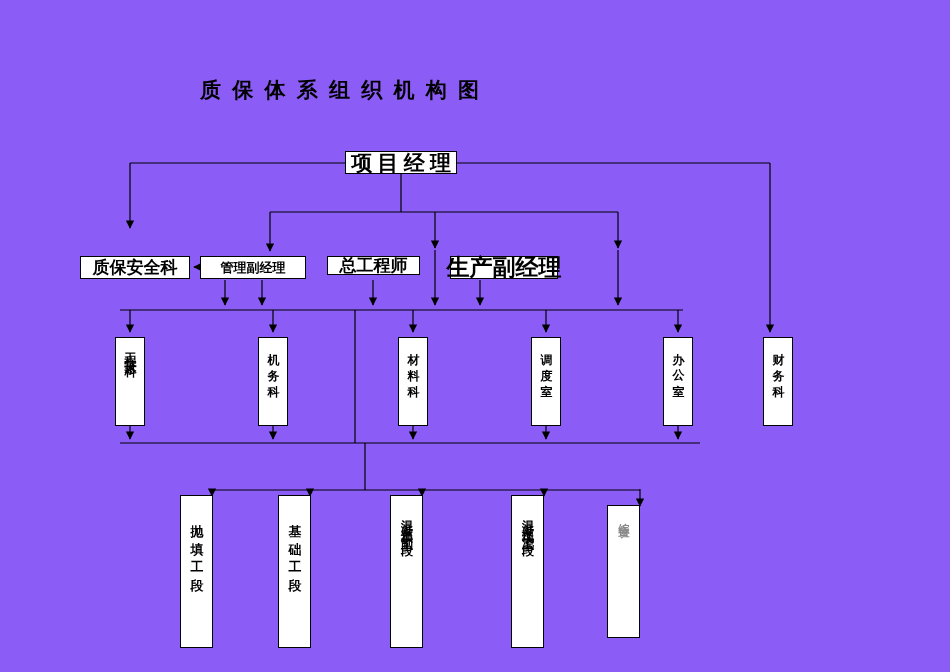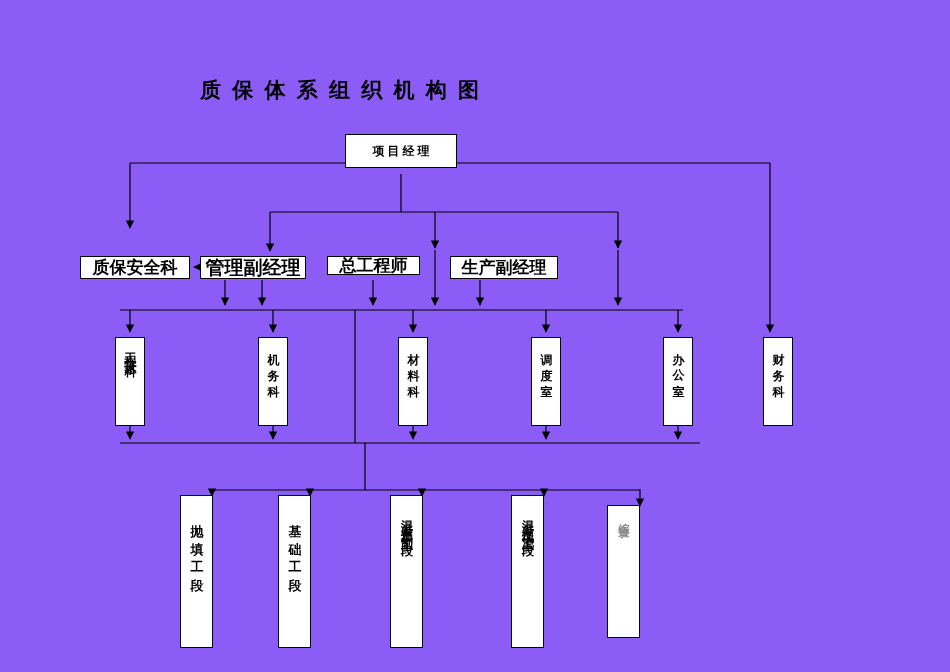--- a/index.html
+++ b/index.html
@@ -80,26 +80,26 @@
       <line x1="365" y1="443" x2="365" y2="490"></line>
       <line x1="212" y1="490" x2="640" y2="490"></line>
       <line x1="212" y1="489" x2="212" y2="496" marker-end="url(#ah)"></line>
       <line x1="310" y1="489" x2="310" y2="496" marker-end="url(#ah)"></line>
       <line x1="422" y1="489" x2="422" y2="496" marker-end="url(#ah)"></line>
       <line x1="544" y1="489" x2="544" y2="496" marker-end="url(#ah)"></line>
       <line x1="640" y1="489" x2="640" y2="506" marker-end="url(#ah)"></line>
     </g>
   </svg>
 
-  <div class="box hbox" style="left:345px;top:134px;width:112px;height:34px;font-size:12px;">项 目 经 理</div>
+  <div class="box hbox" style="left:345px;top:151px;width:112px;height:23px;font-size:21px;">项 目 经 理</div>
 
   <div class="box hbox" style="left:80px;top:256px;width:110px;height:23px;font-size:17px;">质保安全科</div>
-  <div class="box hbox" style="left:200px;top:256px;width:106px;height:23px;font-size:19px;">管理副经理</div>
+  <div class="box hbox" style="left:200px;top:256px;width:106px;height:23px;font-size:13px;">管理副经理</div>
   <div class="box hbox" style="left:327px;top:256px;width:93px;height:19px;font-size:17px;">总工程师</div>
-  <div class="box hbox" style="left:450px;top:256px;width:108px;height:23px;font-size:17px;text-align:right;">生产副经理</div>
+  <div class="box hbox" style="left:450px;top:256px;width:108px;height:23px;font-size:23px;text-align:right;">生产副经理</div>
 
   <div class="box vbox" style="left:115px;top:337px;width:30px;height:89px;font-size:12px;">
     <span class="vtext ls3 pt5">工程技术科</span>
   </div>
   <div class="box vbox" style="left:258px;top:337px;width:30px;height:89px;font-size:12px;">
     <span class="vtext ls16 pt5">机务科</span>
   </div>
   <div class="box vbox" style="left:398px;top:337px;width:30px;height:89px;font-size:12px;">
     <span class="vtext ls16 pt5">材料科</span>
   </div>

